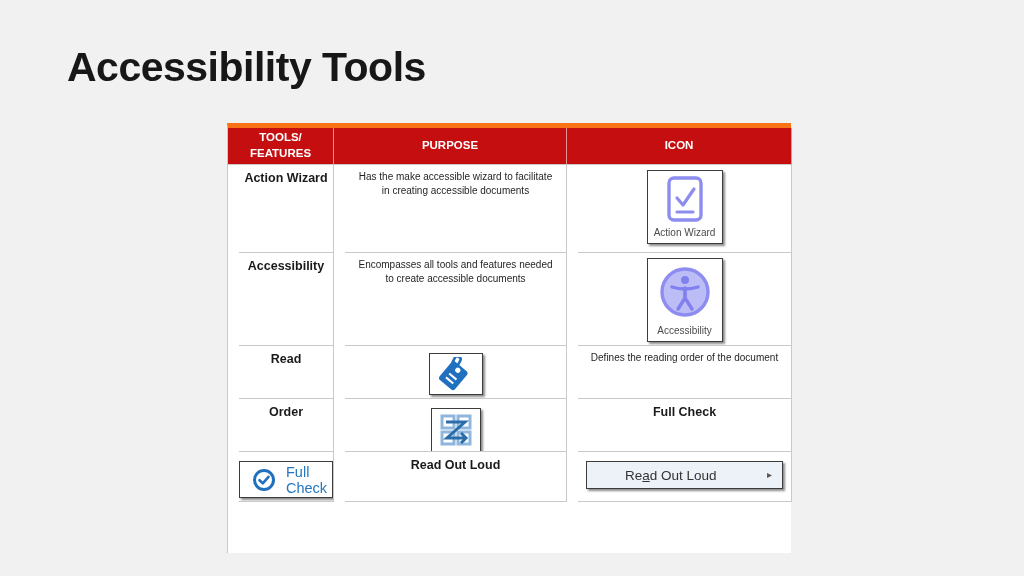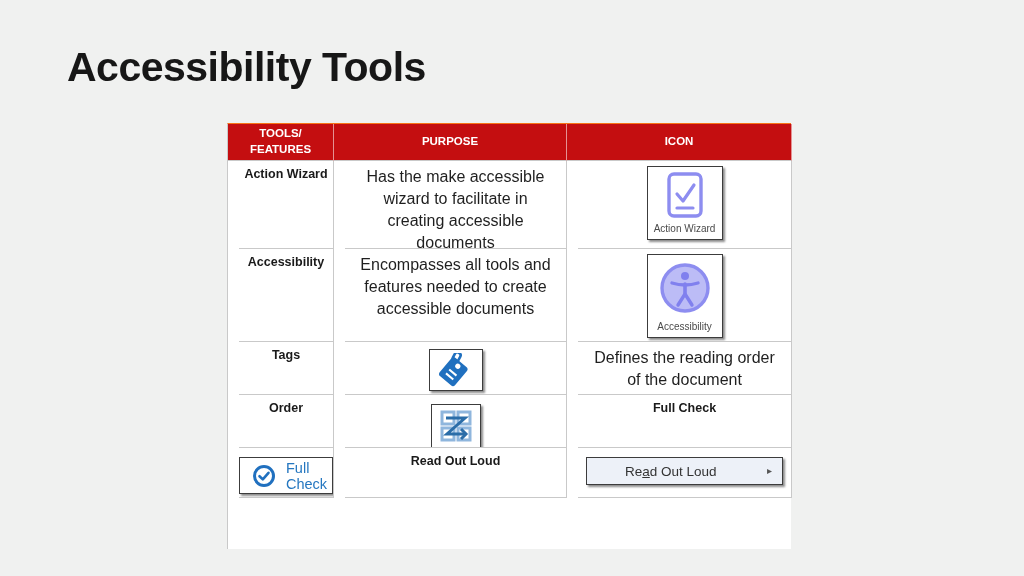--- a/index.html
+++ b/index.html
@@ -14,21 +14,21 @@
     position:absolute; left:67px; top:44px;
     font-size:41px; color:#171717; letter-spacing:-0.5px;
   }
   
   .acc-table {
     position:absolute; left:227px; top:123px;
     width:564px;
     display:grid;
     grid-template-columns:106px 233px 225px;
     grid-template-rows:37px 88px 93px 53px 53px 50px 51px;
-    border-top:1px solid #f97316;
+    border-top:5px solid #f97316;
     border-left:1px solid #c9c9c9;
     background:#ffffff;
   }
   .cell {
     border-right:1px solid #c9c9c9;
     border-bottom:1px solid #c9c9c9;
     background:#ffffff;
     overflow:hidden;
     margin-left:11px;
   }
@@ -43,21 +43,21 @@
     line-height:1.35;
     border-right:1px solid rgba(255,255,255,0.55);
     border-bottom:1px solid #c9c9c9;
   }
   .hcell:last-child { border-right:1px solid #c9c9c9; }
   .tool-cell {
     font-weight:bold; font-size:12.5px; color:#1a1a1a;
     text-align:center; padding-top:6px;
   }
   .purpose-cell {
-    font-size:16px; color:#1f1f1f; text-align:center;
+    font-size:10px; color:#1f1f1f; text-align:center;
     padding:5px 10px 0 10px; line-height:1.38;
   }
   .icon-cell {
     display:flex; justify-content:center; align-items:flex-start;
     padding-top:5px;
   }
   
   .tool-card {
     width:76px; height:74px; background:#ffffff;
     border:1px solid #3c3c3c;
@@ -136,21 +136,21 @@
           <circle cx="27" cy="16" r="4" fill="#8080ee"></circle>
           <path d="M14 23 Q27 27 40 23" fill="none" stroke="#8080ee" stroke-width="3.4" stroke-linecap="round"></path>
           <line x1="27" y1="24" x2="27" y2="34" stroke="#8080ee" stroke-width="3.6" stroke-linecap="round"></line>
           <path d="M27 34 L20 45 M27 34 L34 45" fill="none" stroke="#8080ee" stroke-width="3.4" stroke-linecap="round"></path>
         </svg>
       </span>
       <span class="card-label">Accessibility</span>
     </div>
   </div>
 
-  <div class="cell tool-cell">Tags</div>
+  <div class="cell tool-cell">Read</div>
   <div class="cell icon-cell">
     <div class="small-box tag-box">
       <span>
         <svg width="36" height="34" viewBox="0 0 36 34">
           <g transform="rotate(40 18 17)">
             <rect x="7" y="8" width="20" height="24" rx="3" fill="#2070bf"></rect>
             <circle cx="17" cy="13" r="2.6" fill="#ffffff"></circle>
             <rect x="7" y="2" width="6" height="9" rx="2.5" fill="none" stroke="#2070bf" stroke-width="2.6" transform="rotate(-12 10 6)"></rect>
             <line x1="12.5" y1="21" x2="22" y2="21" stroke="#ffffff" stroke-width="2"></line>
             <line x1="12.5" y1="26" x2="22" y2="26" stroke="#ffffff" stroke-width="2"></line>

